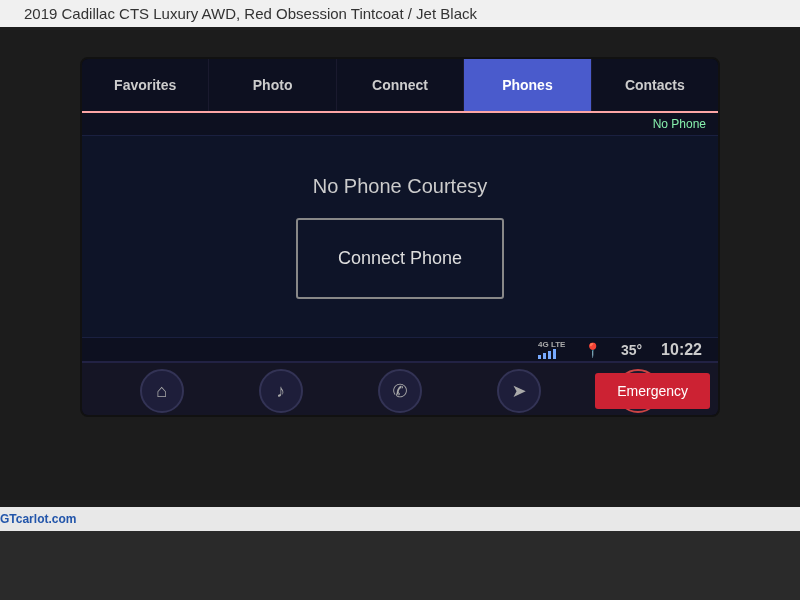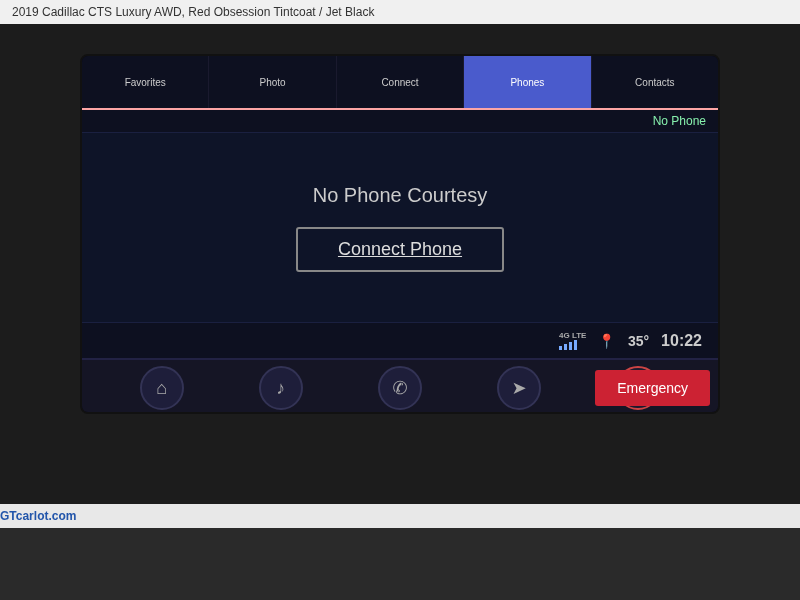--- a/index.html
+++ b/index.html
@@ -16,22 +16,22 @@
     .photo-frame {
       width: 800px;
       height: 600px;
       background: #2a2a2a;
       position: relative;
     }
 
     
     .top-bar {
       background: #f0f0f0;
-      padding: 5px 12px;
-      font-size: 12px;
+      padding: 5px 24px;
+      font-size: 15px;
       color: #333;
       display: flex;
       align-items: center;
       gap: 6px;
     }
 
     
     .car-context {
       background: #1c1c1c;
       width: 100%;
@@ -62,22 +62,22 @@
       height: 52px;
       align-items: stretch;
     }
 
     .tab {
       flex: 1;
       display: flex;
       align-items: center;
       justify-content: center;
       color: #ccc;
-      font-size: 10px;
-      font-weight: 400;
+      font-size: 14px;
+      font-weight: 700;
       cursor: pointer;
       border-right: 1px solid #1a1a2e;
     }
 
     .tab:last-child {
       border-right: none;
     }
 
     .tab.active {
       background: #4a5bcc;
@@ -112,49 +112,48 @@
       font-size: 20px;
       margin-bottom: 20px;
       font-weight: 400;
     }
 
     .connect-phone-btn {
       border: 2px solid #888;
       background: transparent;
       color: #ddd;
       font-size: 18px;
-      padding: 10px 40px;
+      padding: 28px 40px;
       cursor: pointer;
       border-radius: 3px;
-      text-decoration: underline;
     }
 
     
     .emergency-btn {
       position: absolute;
       bottom: 10px;
       right: 8px;
       background: #cc2233;
       color: #fff;
       font-size: 14px;
       padding: 10px 22px;
       border: none;
       cursor: pointer;
       border-radius: 3px;
     }
 
     
     .status-bar {
       background: #0d1020;
-      height: 36px;
+      height: 24px;
       display: flex;
       align-items: center;
       justify-content: flex-end;
       padding: 0 16px;
-      gap: 12px;
+      gap: 19px;
       border-top: 1px solid #1a2040;
     }
 
     .status-bar .lte-signal {
       display: flex;
       flex-direction: column;
       align-items: flex-start;
     }
 
     .lte-text {

